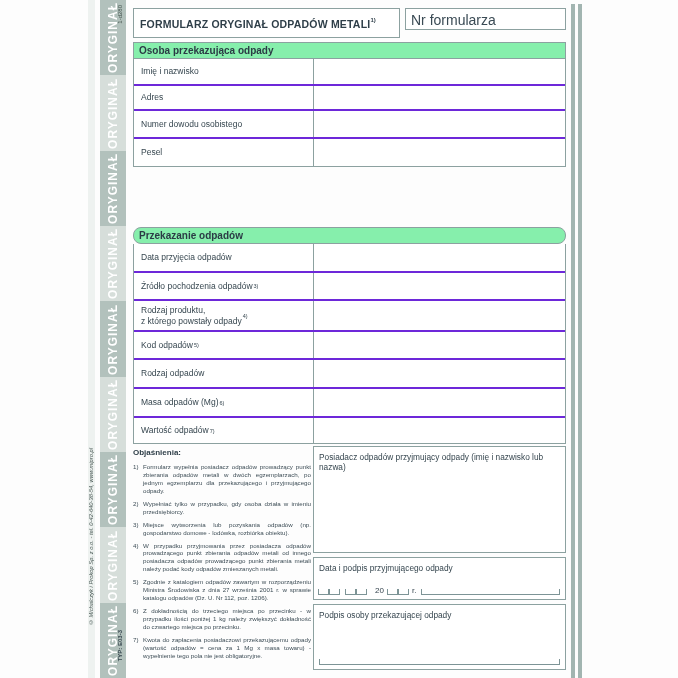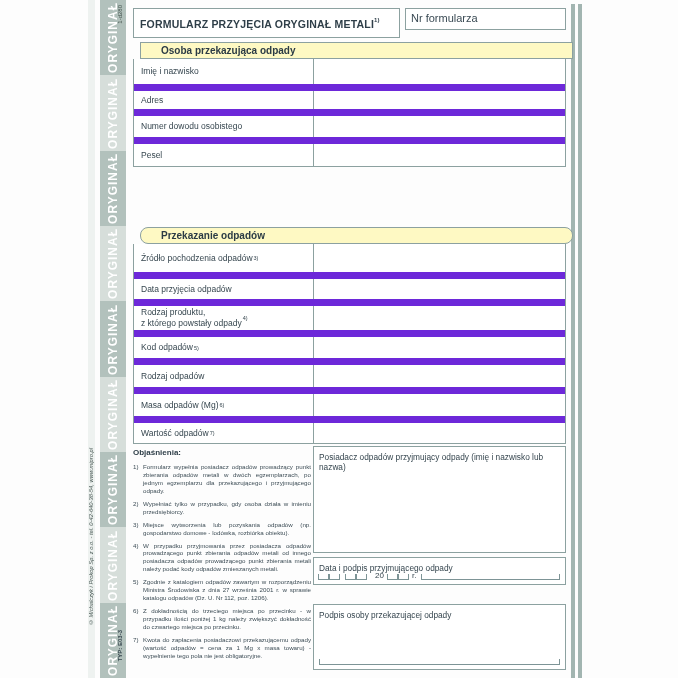--- a/index.html
+++ b/index.html
@@ -24,44 +24,44 @@
   .typ-code{position:absolute;left:117px;top:630px;height:46px;font-size:6px;font-weight:bold;color:#37474f;}
   
   .rstripe{position:absolute;top:4px;height:674px;width:4px;background:#a2b5b1;}
   .rstripe.s1{left:571px;}
   .rstripe.s2{left:578px;}
   
   .form{position:absolute;left:133px;top:8px;width:433px;height:664px;}
   .box{border:1px solid #8ca1a0;background:#fff;box-sizing:border-box;position:absolute;}
   .title-box{left:0;top:0;width:267px;height:30px;padding:5px 6px;}
   .title-box .t{font-size:10.5px;font-weight:bold;letter-spacing:0.2px;color:#2e3e48;}
-  .nr-box{left:272px;top:0;width:161px;height:22px;padding:3px 5px;font-size:11px;color:#3a4a54;}
-  .secbar{position:absolute;left:7px;width:433px;height:17px;background:#fef9c3;border:1px solid #8ca1a0;box-sizing:border-box;
-    font-size:10px;font-weight:bold;color:#2b3b45;padding:2px 0 0 20px;}
+  .nr-box{left:272px;top:0;width:161px;height:22px;padding:3px 5px;font-size:14px;color:#3a4a54;}
+  .secbar{position:absolute;left:0;width:433px;height:17px;background:#86efac;border:1px solid #8ca1a0;box-sizing:border-box;
+    font-size:10px;font-weight:bold;color:#2b3b45;padding:2px 0 0 5px;}
   .secbar.b1{top:34px;}
   .secbar.b2{top:219px;border-radius:8px;}
   .table{position:absolute;left:0;width:433px;border:1px solid #8ca1a0;border-top:none;box-sizing:border-box;background:#fff;}
   .table.t1{top:51px;}
   .table.t2{top:236px;}
   .trow{display:flex;box-sizing:border-box;}
-  .trow + .trow{border-top:7px solid #6d28d9;}
+  .trow + .trow{border-top:2px solid #6d28d9;}
   .tlabel{width:180px;box-sizing:border-box;border-right:1px solid #8ca1a0;display:flex;align-items:center;padding:2px 4px 2px 7px;}
   .tlabel span{font-size:8.5px;color:#36464f;white-space:pre-line;line-height:1.25;}
   .tlabel sup{font-size:5.5px;margin-left:1px;color:#36464f;}
   .tvalue{flex:1;}
   
   .notes{position:absolute;left:0;top:438px;width:178px;height:226px;overflow:hidden;}
   .notes-h{font-size:8px;font-weight:bold;color:#2e3e48;margin:2px 0 6px 0;}
   .note{display:flex;margin-bottom:5px;}
   .nnum{flex:0 0 10px;font-size:6.2px;color:#3d4d56;text-align:left;padding-top:0;}
   .ntext{flex:1;font-size:6.2px;line-height:1.28;color:#3d4d56;text-align:justify;}
   .bbox{position:absolute;left:180px;width:253px;border:1px solid #8ca1a0;box-sizing:border-box;background:#fff;padding:5px 5px;}
   .bbox .blabel{font-size:8.3px;color:#36464f;}
   .boxA{top:438px;height:107px;}
-  .boxB{top:549px;height:28px;}
+  .boxB{top:549px;height:43px;}
   .boxC{top:596px;height:66px;}
   .dateline{position:absolute;left:4px;right:5px;bottom:4px;display:flex;align-items:flex-end;}
   .dcell{width:11px;height:6px;border:1px solid #7d9496;border-top:none;box-sizing:border-box;}
   .dgap{width:5px;}
   .dtext{font-size:8px;color:#34434d;padding:0 3px;line-height:1;}
   .dlong{flex:1;height:6px;border:1px solid #7d9496;border-top:none;box-sizing:border-box;margin-left:2px;}
   .signline{position:absolute;left:5px;right:5px;bottom:4px;height:6px;border:1px solid #7d9496;border-top:none;box-sizing:border-box;}
 </style>
 </head>
 <body>
@@ -103,21 +103,21 @@
     <span class="vtext">© Michalczyk i Prokop Sp. z o.o. - tel. 0-42-640-38-54, www.mipro.pl</span>
   </div>
 <div class="typ-code"><span class="vtext">TYP: E03-3</span></div>
 
 <div class="rstripe s1"></div>
 <div class="rstripe s2"></div>
 
 <div class="form">
 
   <div class="box title-box">
-    <span class="t">FORMULARZ PRZYJĘCIA ORYGINAŁ METALI</span><sup style="font-size:6px;font-weight:bold;">1)</sup>
+    <span class="t">FORMULARZ ORYGINAŁ ODPADÓW METALI</span><sup style="font-size:6px;font-weight:bold;">1)</sup>
   </div>
   <div class="box nr-box">
     <span>Nr formularza</span>
   </div>
 
   <div class="secbar b1">Osoba przekazująca odpady</div>
   <div class="table t1">
     <div class="trow" style="height:25px">
       <div class="tlabel">
           <span>Imię i nazwisko</span>
@@ -143,31 +143,31 @@
       <div class="tlabel">
           <span>Pesel</span>
           <sup></sup>
         </div>
       <div class="tvalue"></div>
     </div>
   </div>
 
   <div class="secbar b2">Przekazanie odpadów</div>
   <div class="table t2">
+    <div class="trow" style="height:27px">
+      <div class="tlabel">
+          <span>Data przyjęcia odpadów</span>
+          <sup></sup>
+        </div>
+      <div class="tvalue"></div>
+    </div>
     <div class="trow" style="height:28px">
       <div class="tlabel">
           <span>Źródło pochodzenia odpadów</span>
           <sup>3)</sup>
-        </div>
-      <div class="tvalue"></div>
-    </div>
-    <div class="trow" style="height:27px">
-      <div class="tlabel">
-          <span>Data przyjęcia odpadów</span>
-          <sup></sup>
         </div>
       <div class="tvalue"></div>
     </div>
     <div class="trow" style="height:31px">
       <div class="tlabel">
           <span>Rodzaj produktu,
 z którego powstały odpady</span>
           <sup>4)</sup>
         </div>
       <div class="tvalue"></div>

